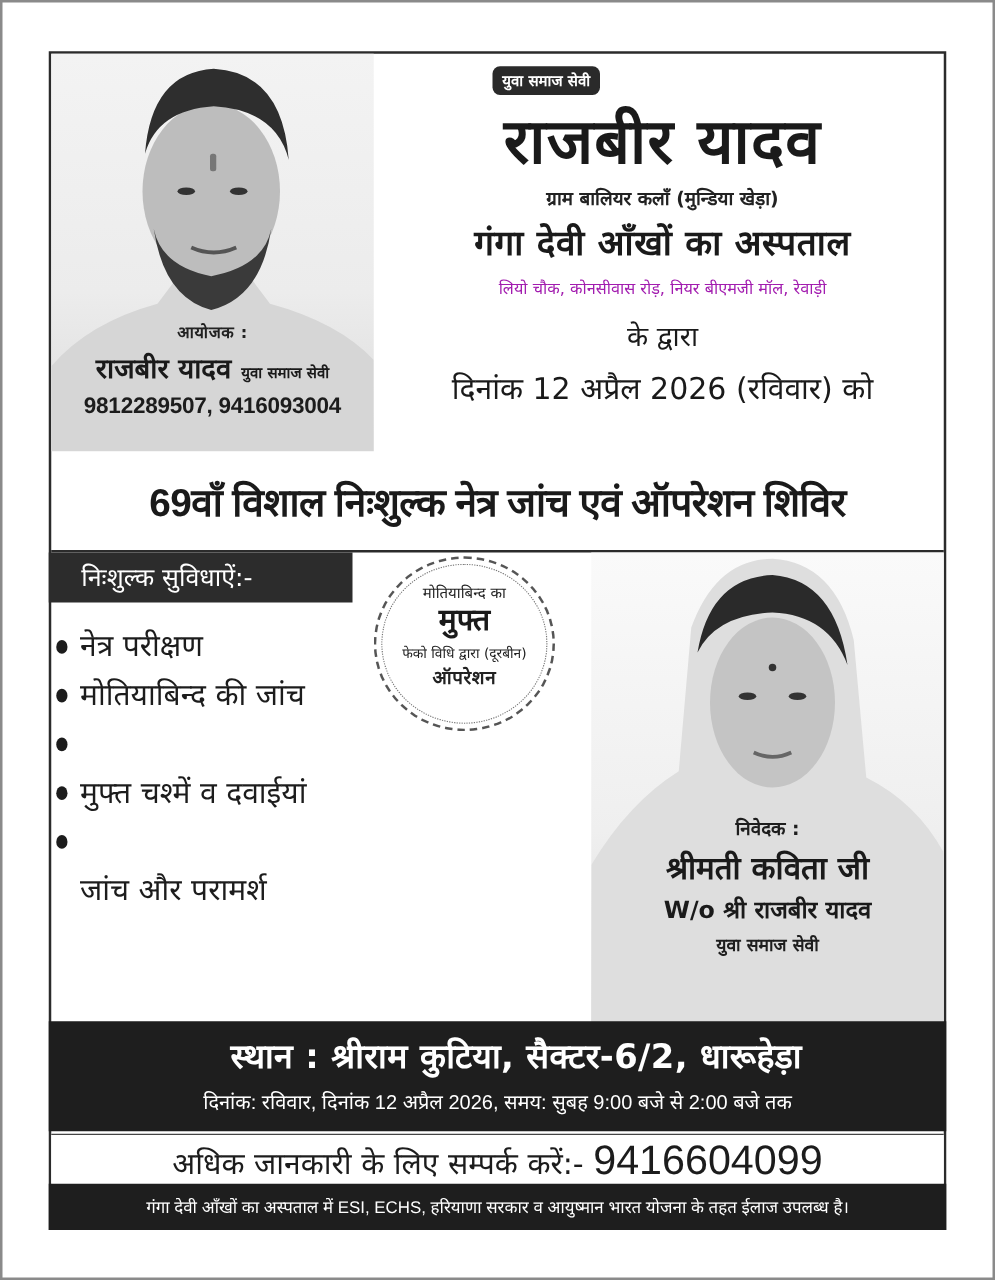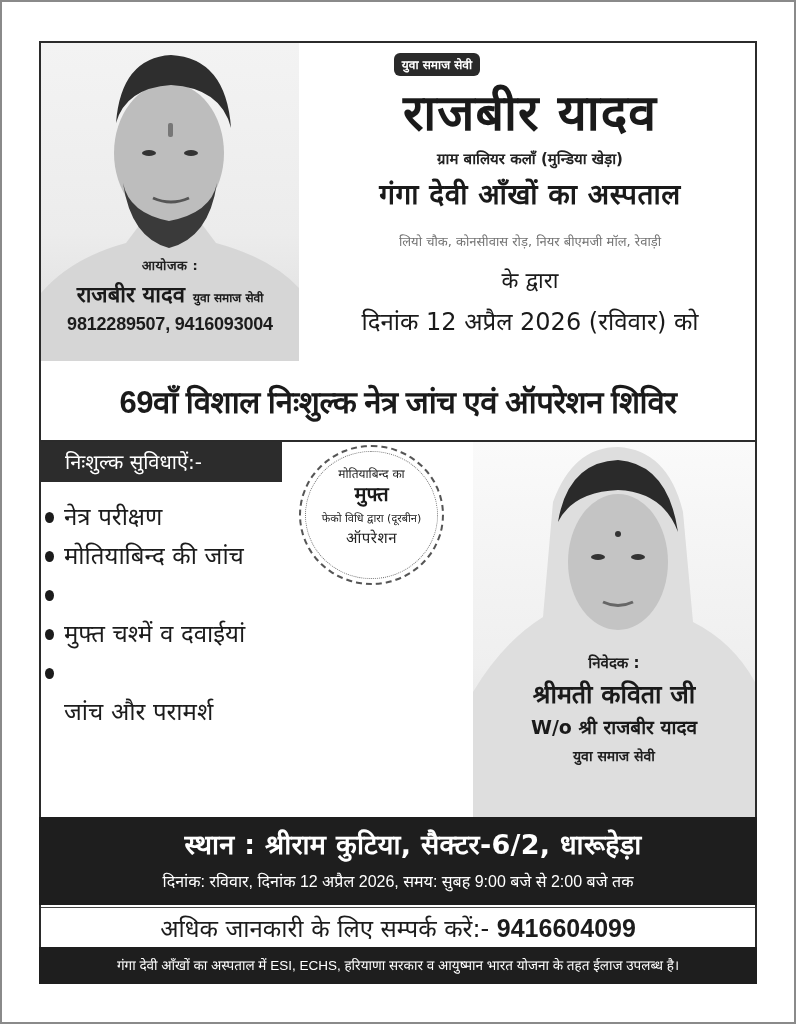--- a/index.html
+++ b/index.html
@@ -16,58 +16,58 @@
     .organizer .name-row { margin-top: 4px; white-space: nowrap; }
     .organizer .name { font-size: 22px; font-weight: bold; color: #1a1a1a; }
     .organizer .role { font-size: 12px; font-weight: bold; color: #1a1a1a; margin-left: 3px; }
     .organizer .phones { font-family: "Liberation Sans", sans-serif; font-size: 18px; font-weight: bold; margin-top: 6px; letter-spacing: -0.2px; }
 
     .header-right { position: absolute; left: 262px; top: 0; width: 454px; height: 322px; text-align: center; }
     .badge { display: inline-block; background: #2a2a2a; color: #fff; font-size: 12px; font-weight: bold; padding: 3px 8px; border-radius: 6px; margin-top: 10px; margin-left: -186px; }
     .main-title { font-size: 50px; font-weight: bold; letter-spacing: 1px; line-height: 1; margin-top: 12px; color: #1a1a1a; }
     .village { font-size: 15px; font-weight: bold; margin-top: 10px; color: #222; }
     .hospital { font-size: 28px; font-weight: bold; margin-top: 6px; color: #1a1a1a; letter-spacing: 0.5px; }
-    .address { font-size: 13px; margin-top: 20px; color: #737373; }
+    .address { font-size: 13px; margin-top: 9px; color: #a21caf; }
     .through { font-size: 22px; margin-top: 14px; color: #1a1a1a; }
     .date-line { font-size: 24px; margin-top: 10px; color: #1a1a1a; white-space: nowrap; }
 
     .camp-title { position: absolute; left: 0; top: 322px; width: 714px; height: 75px; text-align: center; font-family: "Liberation Sans", sans-serif; font-size: 31px; font-weight: bold; line-height: 75px; color: #1a1a1a; letter-spacing: -0.5px; white-space: nowrap; }
     .divider { position: absolute; left: 0; top: 397px; width: 714px; height: 2px; background: #2b2b2b; }
 
     
     .facilities-bar { position: absolute; left: -2px; top: 399px; width: 243px; height: 40px; background: #2c2c2c; color: #fff; font-size: 20px; padding-left: 26px; line-height: 40px; }
     .facilities { position: absolute; left: 0; top: 455px; width: 420px; }
     .facility { font-size: 24px; color: #1c1c1c; height: 39px; line-height: 39px; white-space: nowrap; display: flex; align-items: center; }
     .bullet { display: inline-block; width: 9px; height: 11px; background: #1c1c1c; border-radius: 50%; margin: 0 10px 0 4px; }
     .facility.cont { padding-left: 23px; }
 
     
     .seal { position: absolute; left: 258px; top: 402px; width: 145px; height: 140px; border-radius: 50%; border: 2px dashed #555; text-align: center; }
     .seal-inner { position: absolute; inset: 4px; border-radius: 50%; border: 1px dotted #777; }
     .seal .s1 { font-size: 12px; margin-top: 18px; color: #222; }
-    .seal .s2 { font-size: 20px; font-weight: bold; line-height: 1; margin-top: 2px; color: #1a1a1a; }
+    .seal .s2 { font-size: 24px; font-weight: bold; line-height: 1; margin-top: 2px; color: #1a1a1a; }
     .seal .s3 { font-size: 11px; margin-top: 6px; color: #222; }
-    .seal .s4 { font-size: 15px; margin-top: 2px; color: #222; letter-spacing: 0.5px; }
+    .seal .s4 { font-size: 15px; margin-top: 2px; color: #222; letter-spacing: 0.5px; font-weight: bold; }
 
     
     .photo-female { position: absolute; left: 432px; top: 399px; width: 282px; height: 405px; background: linear-gradient(180deg, #fafafa 0%, #efefef 55%, #d8d8d8 100%); overflow: hidden; }
     .female-figure { position: absolute; inset: 0; }
     .appeal { position: absolute; left: 0; top: 210px; width: 282px; text-align: center; }
     .appeal .label { font-size: 15px; font-weight: bold; color: #1e1e1e; }
     .appeal .name { font-size: 25px; font-weight: bold; color: #1a1a1a; margin-top: 4px; }
     .appeal .wo { font-size: 19px; font-weight: bold; color: #1a1a1a; margin-top: 4px; white-space: nowrap; }
     .appeal .role { font-size: 14px; font-weight: bold; color: #1e1e1e; margin-top: 6px; }
 
     
     .venue-bar { position: absolute; left: -2px; top: 774px; width: 718px; height: 88px; background: #1e1e1e; color: #fff; text-align: center; }
     .venue { font-size: 27px; font-weight: bold; margin-top: 8px; white-space: nowrap; letter-spacing: 0.3px; padding-left: 30px; }
     .timing { font-family: "Liberation Sans", sans-serif; font-size: 16px; margin-top: 8px; white-space: nowrap; }
 
     .contact-bar { position: absolute; left: 0; top: 864px; width: 714px; height: 40px; background: #fff; text-align: center; line-height: 40px; font-size: 24px; color: #1c1c1c; white-space: nowrap; border-top: 1px solid #444; }
-    .contact-bar .phone { font-family: "Liberation Sans", sans-serif; font-weight: bold; font-size: 25px; }
+    .contact-bar .phone { font-family: "Liberation Sans", sans-serif; font-weight: normal; font-size: 33px; }
     .footer-bar { position: absolute; left: -2px; top: 904px; width: 718px; height: 37px; background: #1e1e1e; color: #fff; text-align: center; line-height: 37px; font-family: "Liberation Sans", sans-serif; font-size: 13.5px; white-space: nowrap; }
   </style>
 </head>
 <body>
 
 <div class="page-border"></div>
 
 <div class="frame">
 
   <div class="photo-male">

